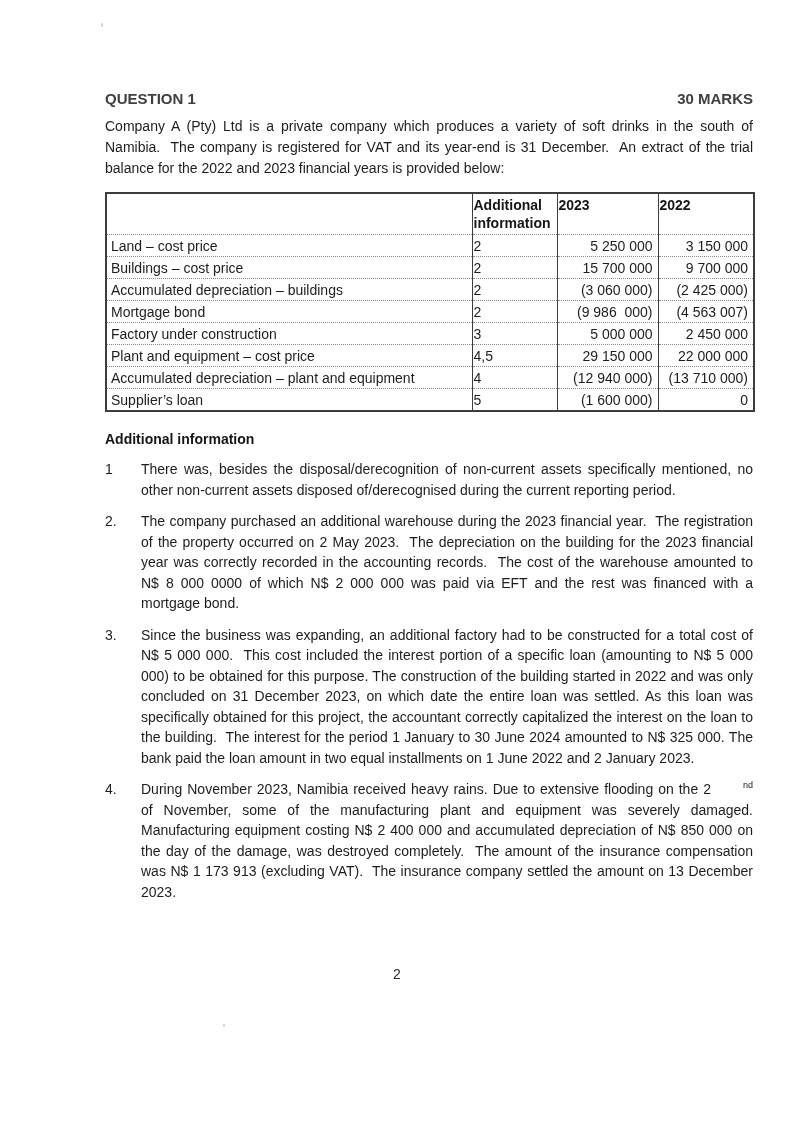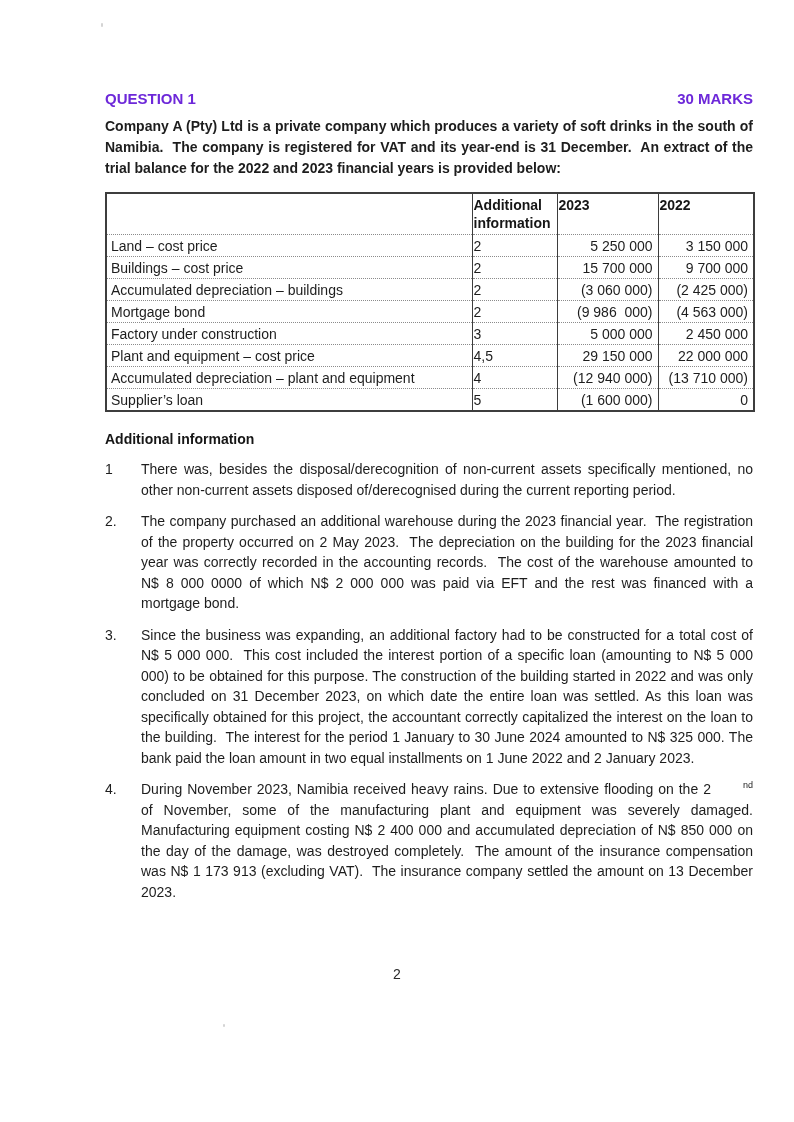--- a/index.html
+++ b/index.html
@@ -21,29 +21,28 @@
     left: 105px;
     top: 90px;
     width: 648px;
   }
   .doc-header {
     display: flex;
     justify-content: space-between;
     align-items: baseline;
     font-size: 15px;
     font-weight: bold;
-    color: #6d28d9;
+    color: #404040;
   }
   .intro {
     margin-top: 9px;
     font-size: 14px;
     line-height: 21px;
     text-align: justify;
     white-space: pre-wrap;
-    font-weight: bold;
   }
   table.tb {
     border-collapse: collapse;
     table-layout: fixed;
     width: 648px;
     margin-top: 13px;
     font-size: 14px;
     color: #1d1d1d;
     border: 2px solid #3d3d3d;
   }
@@ -159,21 +158,21 @@
           <tr>
             <td class="label">Accumulated depreciation – buildings</td>
             <td class="info">2</td>
             <td class="val">(3 060 000)</td>
             <td class="val">(2 425 000)</td>
           </tr>
           <tr>
             <td class="label">Mortgage bond</td>
             <td class="info">2</td>
             <td class="val">(9 986  000)</td>
-            <td class="val">(4 563 000)</td>
+            <td class="val">(4 563 007)</td>
           </tr>
           <tr>
             <td class="label">Factory under construction</td>
             <td class="info">3</td>
             <td class="val">5 000 000</td>
             <td class="val">2 450 000</td>
           </tr>
           <tr>
             <td class="label">Plant and equipment – cost price</td>
             <td class="info">4,5</td>

